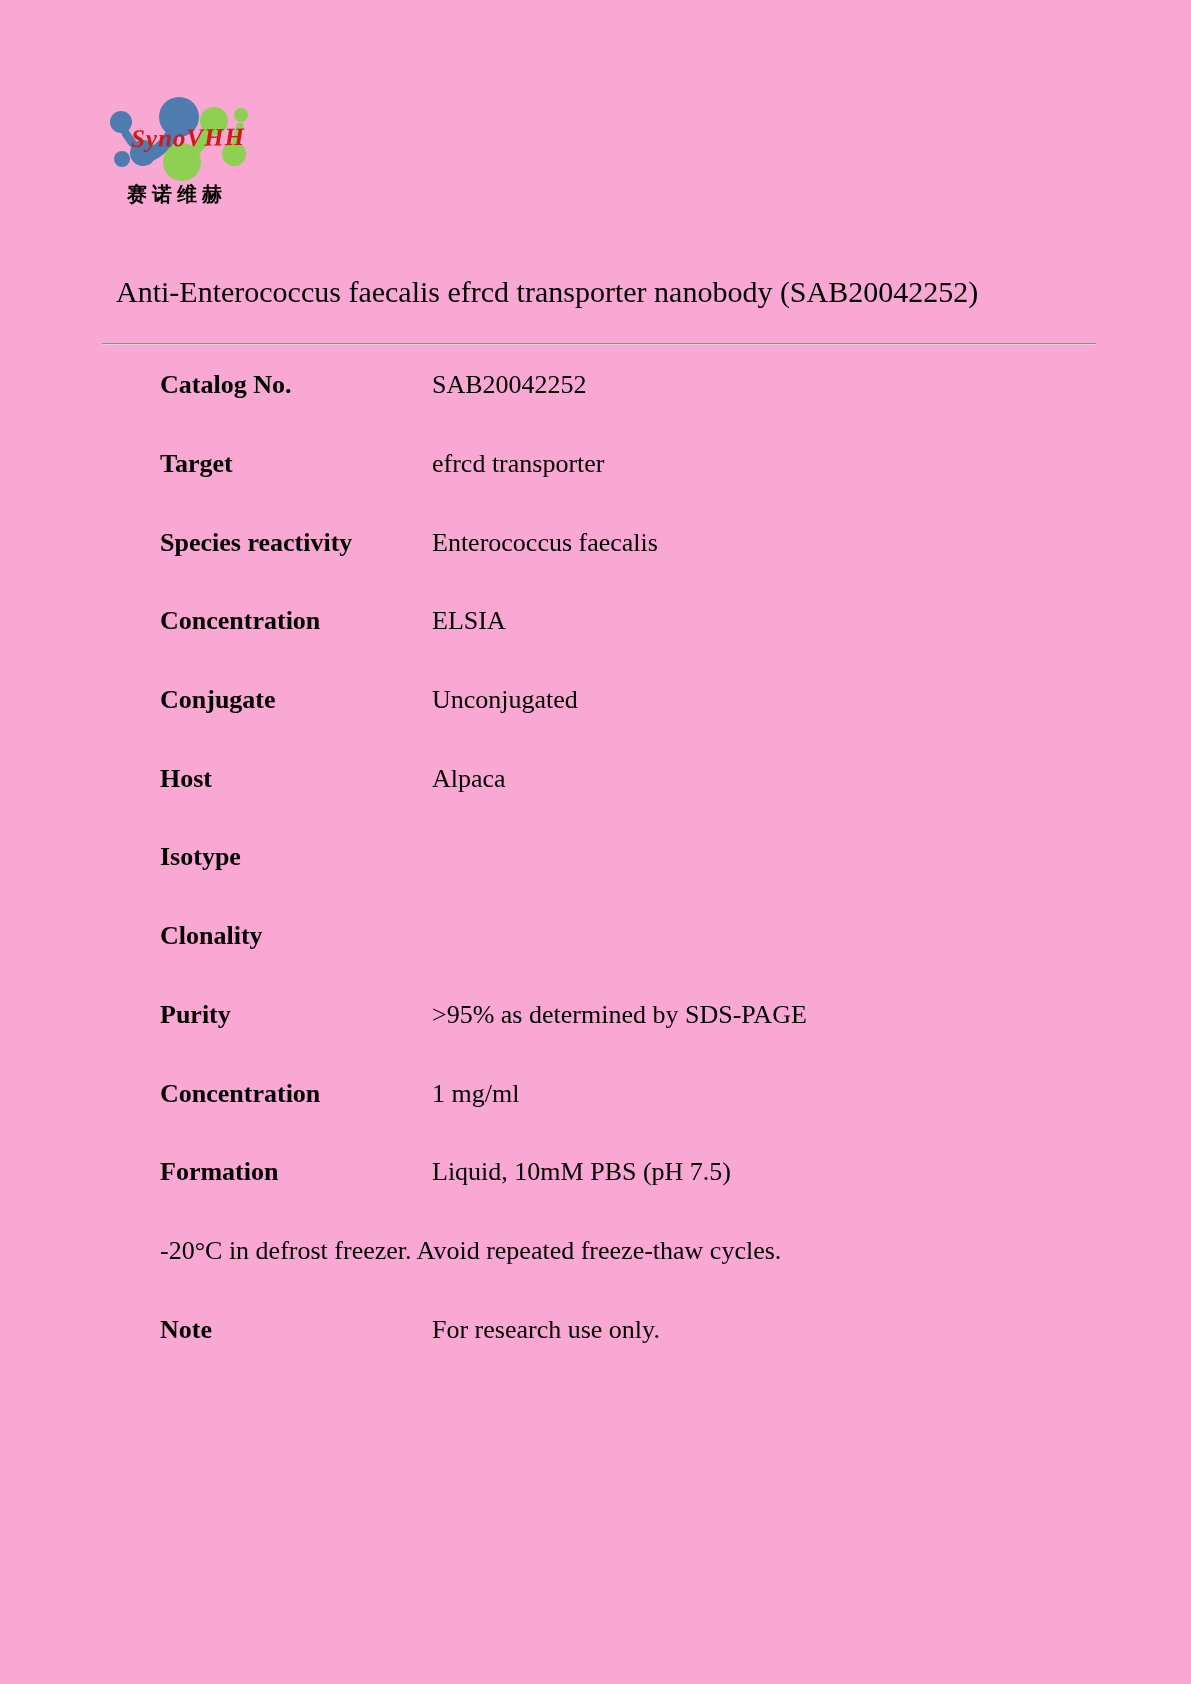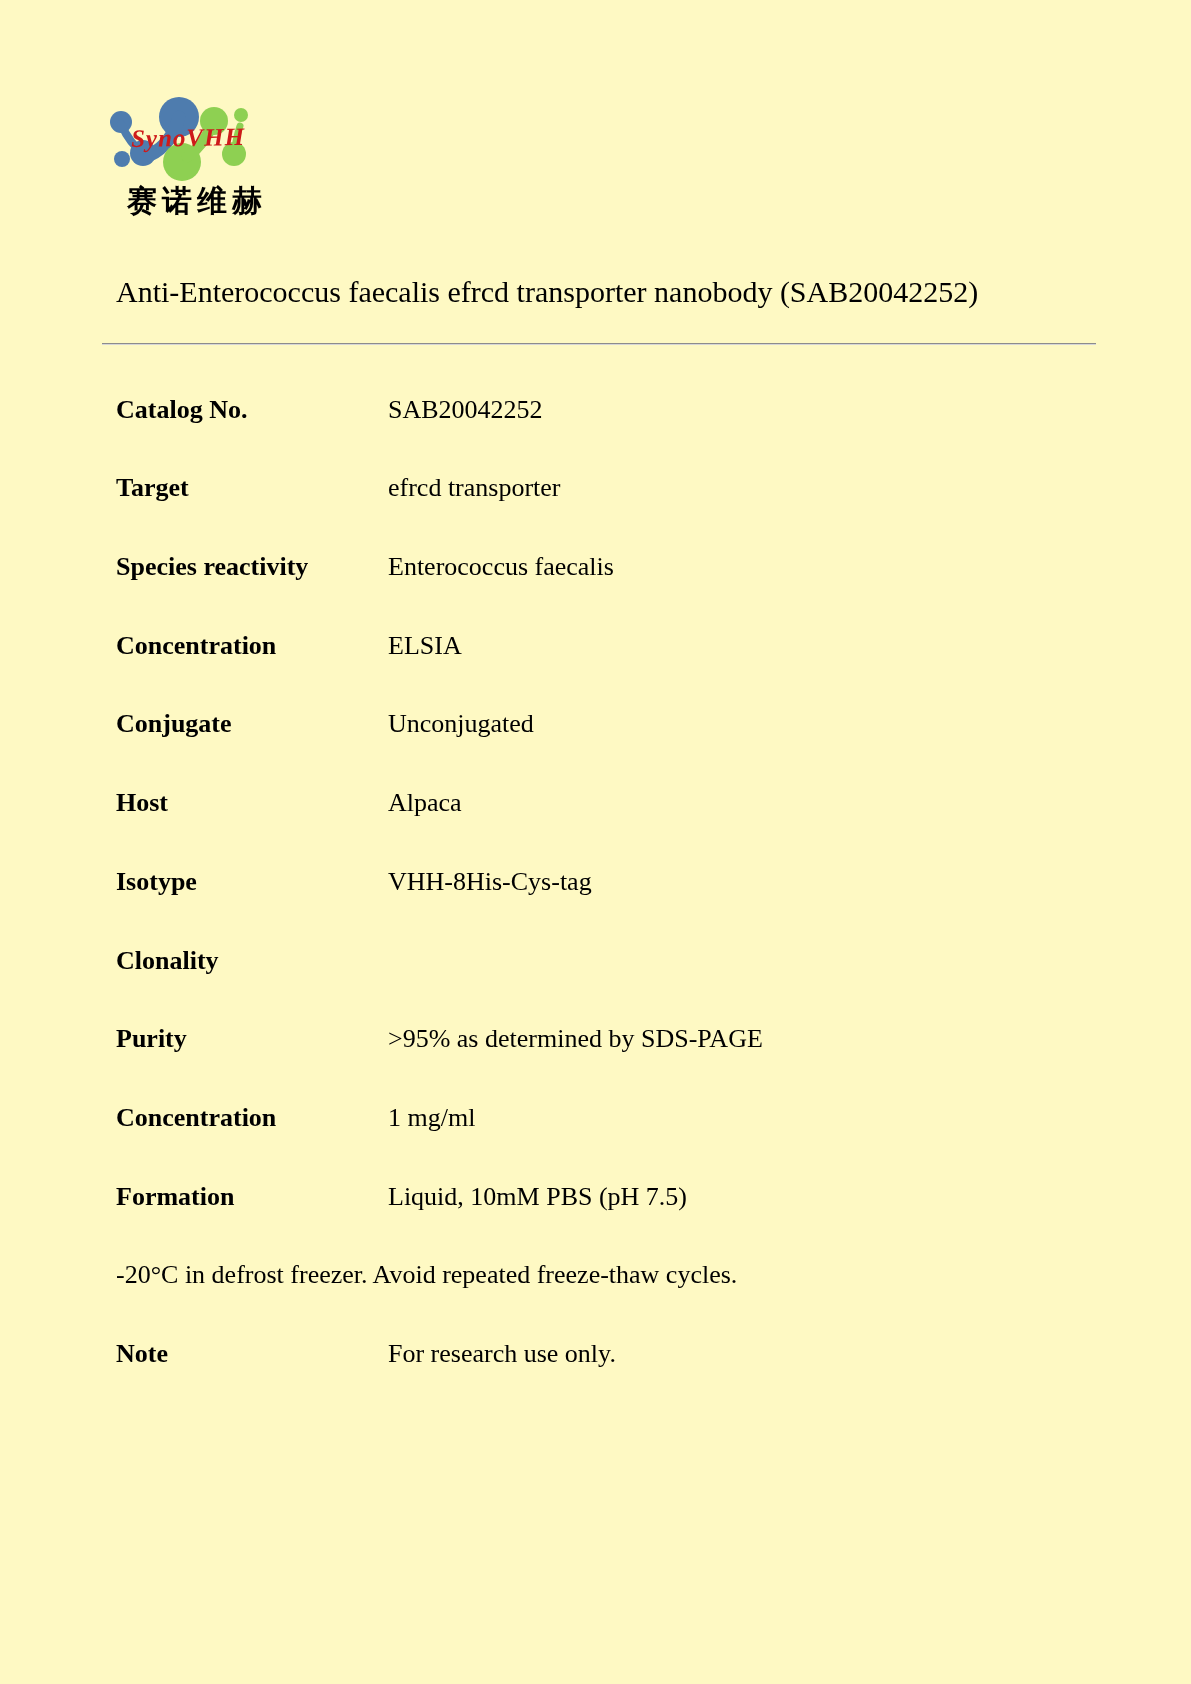--- a/index.html
+++ b/index.html
@@ -6,21 +6,21 @@
   html, body { background: #ffffff; }
   body {
     font-family: "Liberation Serif", "DejaVu Serif", serif;
     color: #000000;
   }
   .page {
     position: relative;
     width: 1191px;
     height: 1684px;
     margin: 0 auto;
-    background: #fef9c3;
+    background: #f9a8d4;
     overflow: hidden;
   }
 
   
   .logo-wrap {
     position: absolute;
     left: 105px;
     top: 96px;
     width: 150px;
     height: 97px;
@@ -37,21 +37,21 @@
     color: #CE1A1A;
     white-space: nowrap;
     transform: rotate(-1deg);
   }
   .logo-cn {
     position: absolute;
     left: 127px;
     top: 181px;
     font-family: "DejaVu Sans", sans-serif;
     font-weight: bold;
-    font-size: 30px;
+    font-size: 20px;
     letter-spacing: 5px;
     color: #000000;
     white-space: nowrap;
   }
 
   
   .title {
     position: absolute;
     left: 116px;
     top: 272px;
@@ -72,22 +72,23 @@
 
   
   .spec-table {
     position: absolute;
     left: 116px;
     top: 346px;
     width: 995px;
   }
   .spec-row {
     display: flex;
-    align-items: flex-end;
+    align-items: center;
     height: 78.7px;
+    margin-left: 44px;
   }
   .spec-label {
     width: 272px;
     flex: 0 0 272px;
     font-weight: bold;
     font-size: 26px;
     line-height: 30px;
   }
   .spec-value {
     flex: 1;
@@ -157,21 +158,20 @@
       <div class="spec-value">Unconjugated</div>
     </div>
 
     <div class="spec-row">
       <div class="spec-label">Host</div>
       <div class="spec-value">Alpaca</div>
     </div>
 
     <div class="spec-row">
       <div class="spec-label">Isotype</div>
-      <div class="spec-value">VHH-8His-Cys-tag</div>
     </div>
 
     <div class="spec-row">
       <div class="spec-label">Clonality</div>
     </div>
 
     <div class="spec-row">
       <div class="spec-label">Purity</div>
       <div class="spec-value">&gt;95% as determined by SDS-PAGE</div>
     </div>

